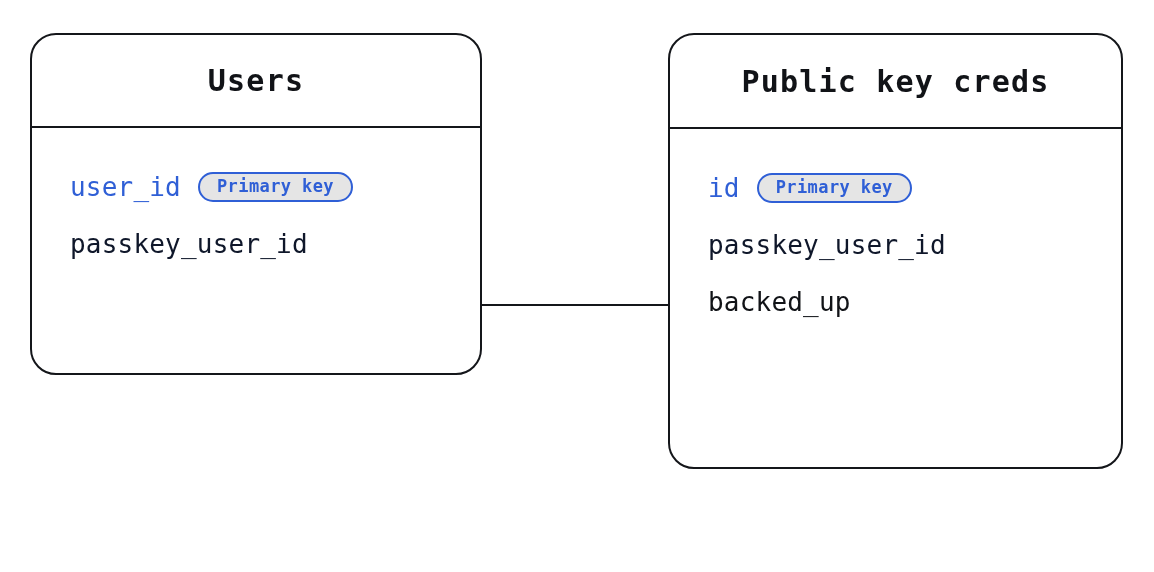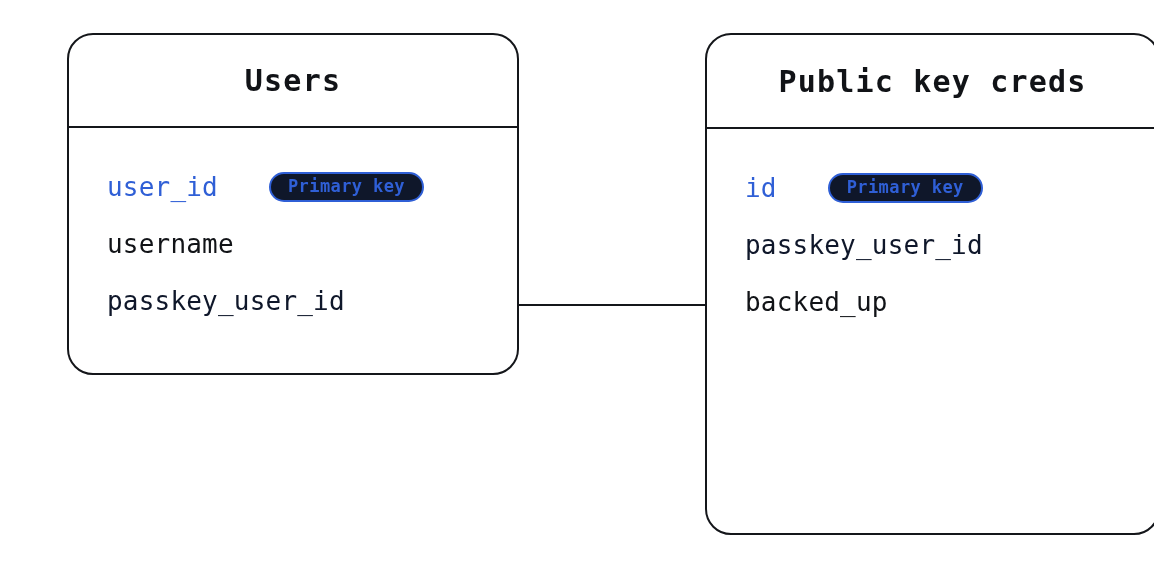--- a/index.html
+++ b/index.html
@@ -11,21 +11,20 @@
     width: 1154px;
     height: 572px;
     position: relative;
     overflow: hidden;
     font-family: "DejaVu Sans Mono", monospace;
   }
 
   #canvas {
     position: absolute;
     inset: 0;
-    margin-left: 37px;
   }
 
   
   .entity {
     position: absolute;
     box-sizing: border-box;
     background: #ffffff;
     border: 2px solid #14161a;
     border-radius: 26px;
   }
@@ -52,21 +51,20 @@
     box-sizing: border-box;
     padding: 30px 0 0 0;
   }
 
   .field-row {
     display: flex;
     align-items: center;
     height: 57px;
     padding-left: 38px;
     white-space: nowrap;
-    gap: 34px;
   }
 
   .field-name {
     font-family: "DejaVu Sans Mono", monospace;
     font-size: 26px;
     letter-spacing: 0.2px;
     color: #111317;
     line-height: 1;
   }
 
@@ -86,21 +84,21 @@
     margin-left: 17px;
     padding: 4px 17px 5px 17px;
     border: 2px solid #2f5fd6;
     border-radius: 999px;
     color: #2f5fd6;
     font-family: "DejaVu Sans Mono", monospace;
     font-weight: bold;
     font-size: 17px;
     letter-spacing: 0.4px;
     line-height: 1;
-    background: #0f172a;
+    background: #e5e5e5;
   }
 
   
   .connector {
     position: absolute;
     background: #14161a;
   }
 </style>
 </head>
 <body>
@@ -113,34 +111,31 @@
       <span class="entity-title">Users</span>
     </div>
 
     <div class="entity-fields">
 
       <div class="field-row">
         <span class="field-name is-key">user_id</span>
         <span class="pk-badge">Primary key</span>
       </div>
 
-      <div class="field-row">
-        <span class="field-name">username</span>
-      </div>
 
       <div class="field-row">
         <span class="field-name is-fk">passkey_user_id</span>
       </div>
 
     </div>
   </div>
 
   <div class="connector" style="left:482px; top:304px; width:186px; height:2px;"></div>
 
-  <div class="entity" id="entity-public-key-creds" style="left:668px; top:33px; width:455px; height:502px;">
+  <div class="entity" id="entity-public-key-creds" style="left:668px; top:33px; width:455px; height:436px;">
 
     <div class="entity-header" style="height:94px;">
       <span class="entity-title">Public key creds</span>
     </div>
 
     <div class="entity-fields">
 
       <div class="field-row">
         <span class="field-name is-key">id</span>
         <span class="pk-badge">Primary key</span>

